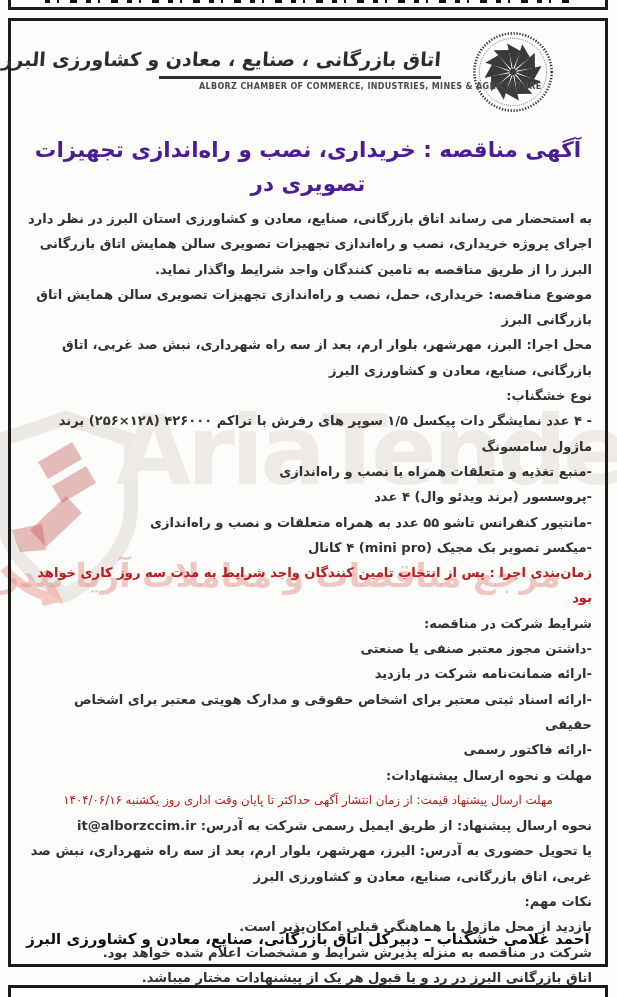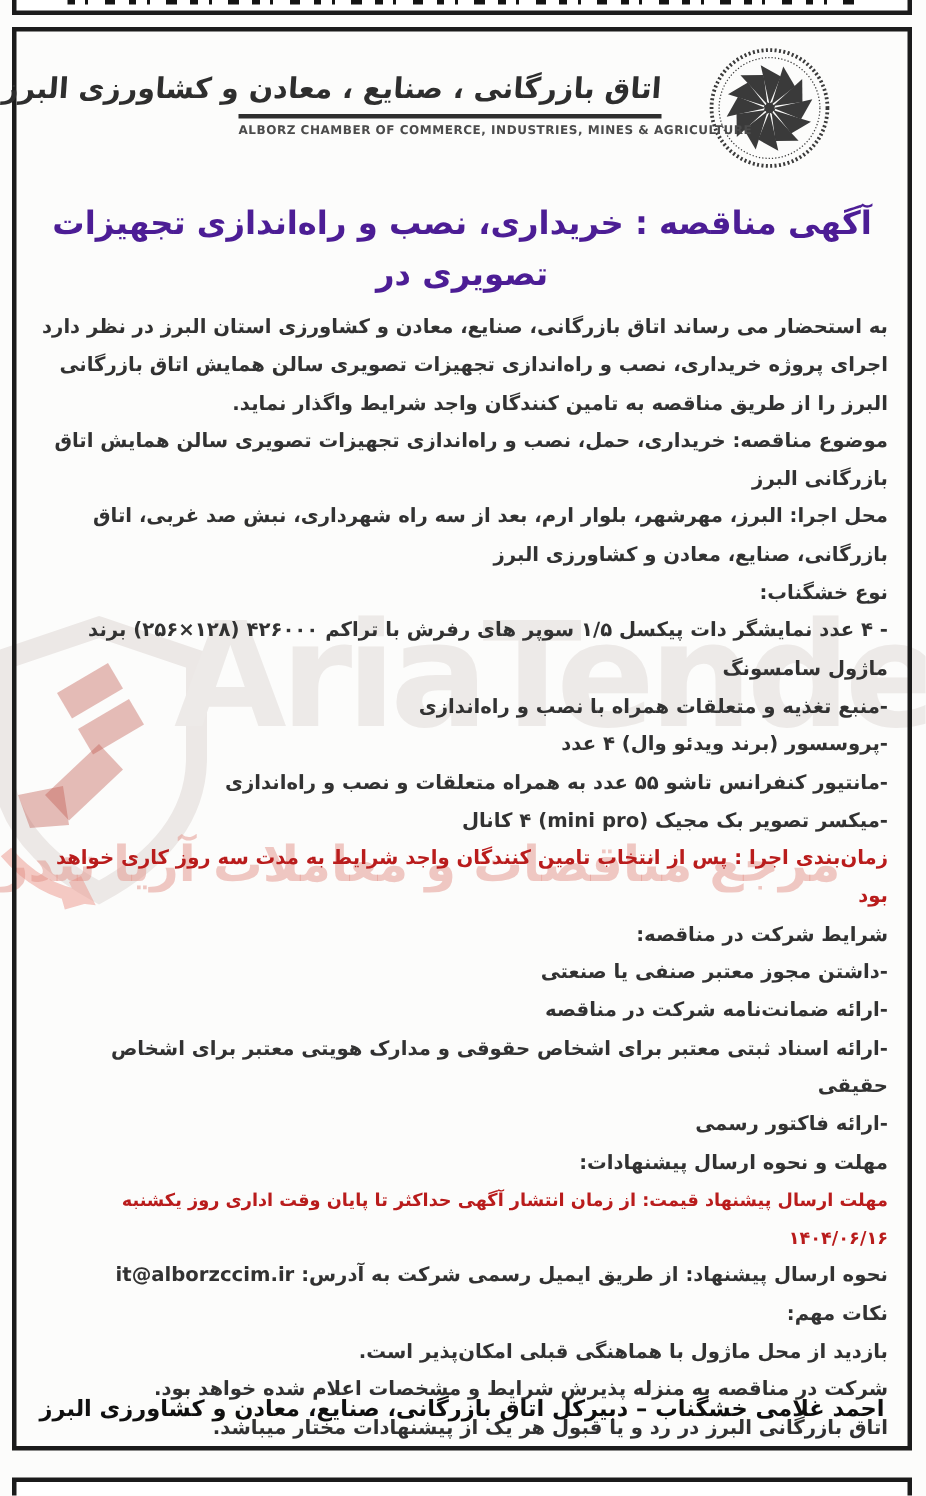--- a/index.html
+++ b/index.html
@@ -36,33 +36,33 @@
   .ad-inner{position:relative;width:100%;height:100%;}
 
   .masthead{position:relative;height:94px;}
   .emblem{position:absolute;top:9px;right:50px;width:84px;height:84px;}
   .brand-block{position:absolute;top:27px;left:148px;width:282px;text-align:center;}
   .calligraphy{
     direction:rtl;font-size:19px;font-weight:bold;color:#2e2e2e;white-space:nowrap;
     transform:skewX(-4deg);
   }
   .brand-rule{height:3px;background:#2f2f2f;margin:6px 0 3px;}
-  .brand-en{font-size:8px;letter-spacing:.35px;color:#4b4b4b;white-space:nowrap;font-weight:bold;}
+  .brand-en{font-size:8px;letter-spacing:.35px;color:#4b4b4b;white-space:nowrap;font-weight:bold;margin-left:40px;}
 
   .ad-title{
     direction:rtl;text-align:center;margin:18px 8px 0;
     font-size:21.5px;line-height:34px;font-weight:bold;color:#4c1d95;
   }
   .ad-body{
     direction:rtl;text-align:right;margin:5px 13px 0 13px;
     font-size:13.1px;line-height:25.3px;color:#323232;
   }
   .para{min-height:25.3px;font-weight:bold;}
   .para.bold{font-weight:bold;color:#b91c1c;}
-  .para.tight{font-size:11.8px;letter-spacing:-.2px;font-weight:bold;}
+  .para.tight{font-size:11.8px;letter-spacing:-.2px;font-weight:normal;text-align:center;}
   .signature{
     position:absolute;left:0;right:0;bottom:16px;direction:rtl;text-align:center;
     font-size:15px;font-weight:bold;color:#101010;
   }
 </style>
 </head>
 <body>
 
 <div class="frame top-fragment">
   <div class="glyph-bits"></div>
@@ -124,26 +124,27 @@
         <div class="para">محل اجرا: البرز، مهرشهر، بلوار ارم، بعد از سه راه شهرداری، نبش صد غربی، اتاق بازرگانی، صنایع، معادن و کشاورزی البرز</div>
         <div class="para">نوع خشگناب:</div>
         <div class="para">- ۴ عدد نمایشگر دات پیکسل ۱/۵ سوپر های رفرش با تراکم ۴۲۶۰۰۰ (‎۲۵۶×۱۲۸‎) برند ماژول سامسونگ</div>
         <div class="para">-منبع تغذیه و متعلقات همراه با نصب و راه‌اندازی</div>
         <div class="para">-پروسسور (برند ویدئو وال) ۴ عدد</div>
         <div class="para">-مانتیور کنفرانس تاشو ۵۵ عدد به همراه متعلقات و نصب و راه‌اندازی</div>
         <div class="para">-میکسر تصویر بک مجیک (mini pro) ۴ کانال</div>
         <div class="para bold">زمان‌بندی اجرا : پس از انتخاب تامین کنندگان واجد شرایط به مدت سه روز کاری خواهد بود</div>
         <div class="para">شرایط شرکت در مناقصه:</div>
         <div class="para">-داشتن مجوز معتبر صنفی یا صنعتی</div>
-        <div class="para">-ارائه ضمانت‌نامه شرکت در مناقصه</div>
+        <div class="para">-ارائه ضمانت‌نامه شرکت در بازدید</div>
         <div class="para">-ارائه اسناد ثبتی معتبر برای اشخاص حقوقی و مدارک هویتی معتبر برای اشخاص حقیقی</div>
         <div class="para">-ارائه فاکتور رسمی</div>
         <div class="para">مهلت و نحوه ارسال پیشنهادات:</div>
         <div class="para bold tight">مهلت ارسال پیشنهاد قیمت: از زمان انتشار آگهی حداکثر تا پایان وقت اداری روز یکشنبه ۱۴۰۴/۰۶/۱۶</div>
         <div class="para">نحوه ارسال پیشنهاد: از طریق ایمیل رسمی شرکت به آدرس: it@alborzccim.ir</div>
+        <div class="para">یا تحویل حضوری به آدرس: البرز، مهرشهر، بلوار ارم، بعد از سه راه شهرداری، نبش صد غربی، اتاق بازرگانی، صنایع، معادن و کشاورزی البرز</div>
         <div class="para">نکات مهم:</div>
         <div class="para">بازدید از محل ماژول با هماهنگی قبلی امکان‌پذیر است.</div>
         <div class="para">شرکت در مناقصه به منزله پذیرش شرایط و مشخصات اعلام شده خواهد بود.</div>
         <div class="para">اتاق بازرگانی البرز در رد و یا قبول هر یک از پیشنهادات مختار میباشد.</div>
       </div>
 
     <div class="signature">احمد غلامی خشگناب – دبیرکل اتاق بازرگانی، صنایع، معادن و کشاورزی البرز</div>
   </div>
 </div>
 

